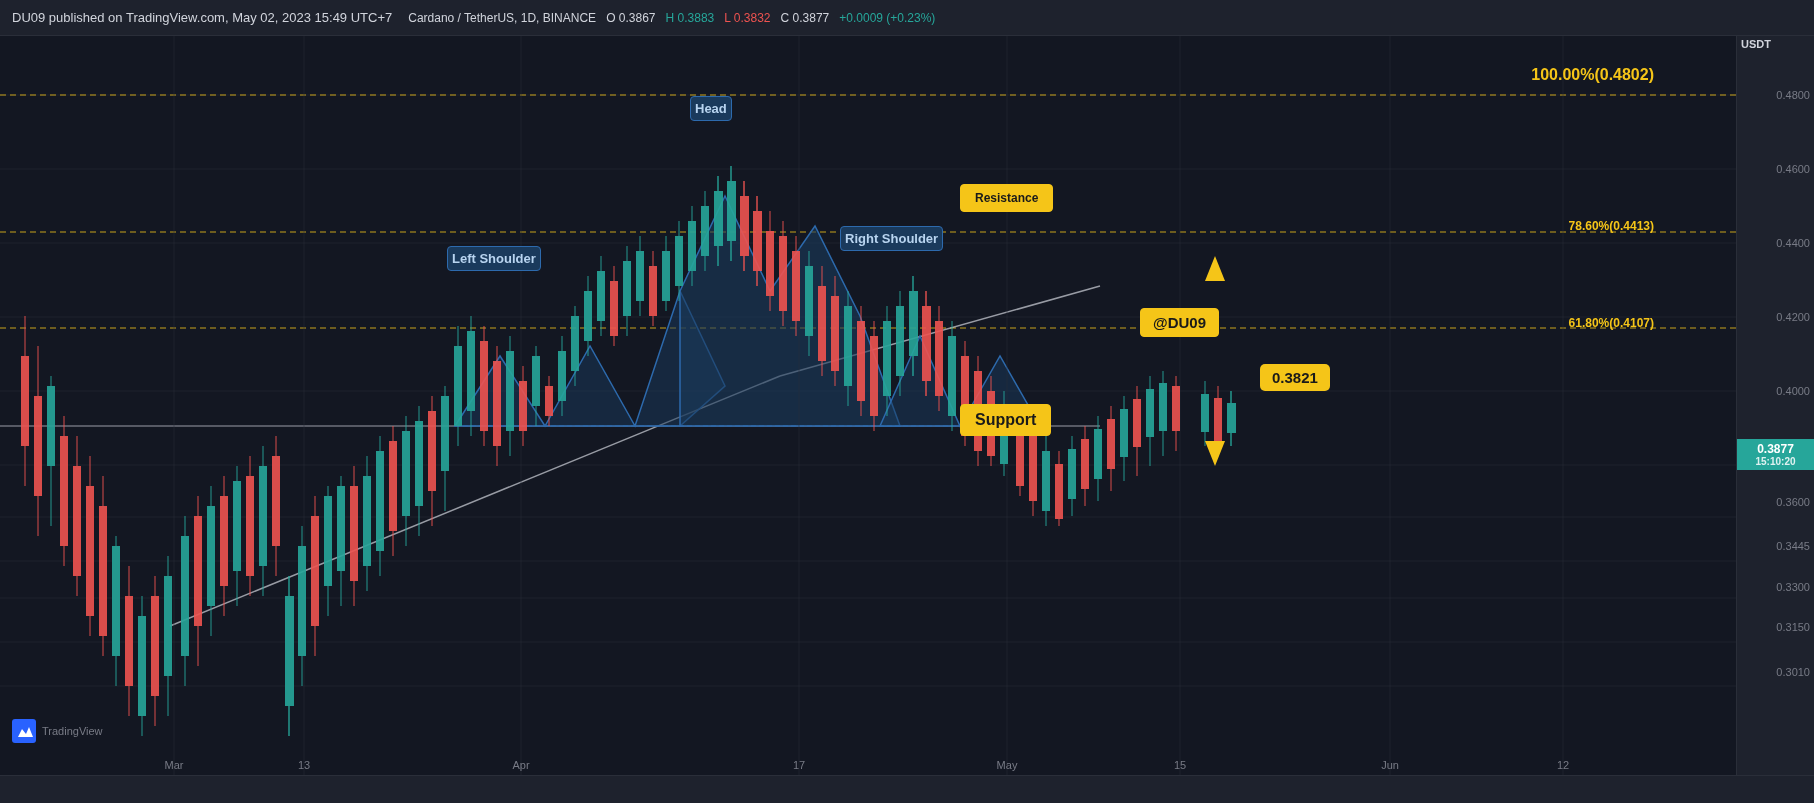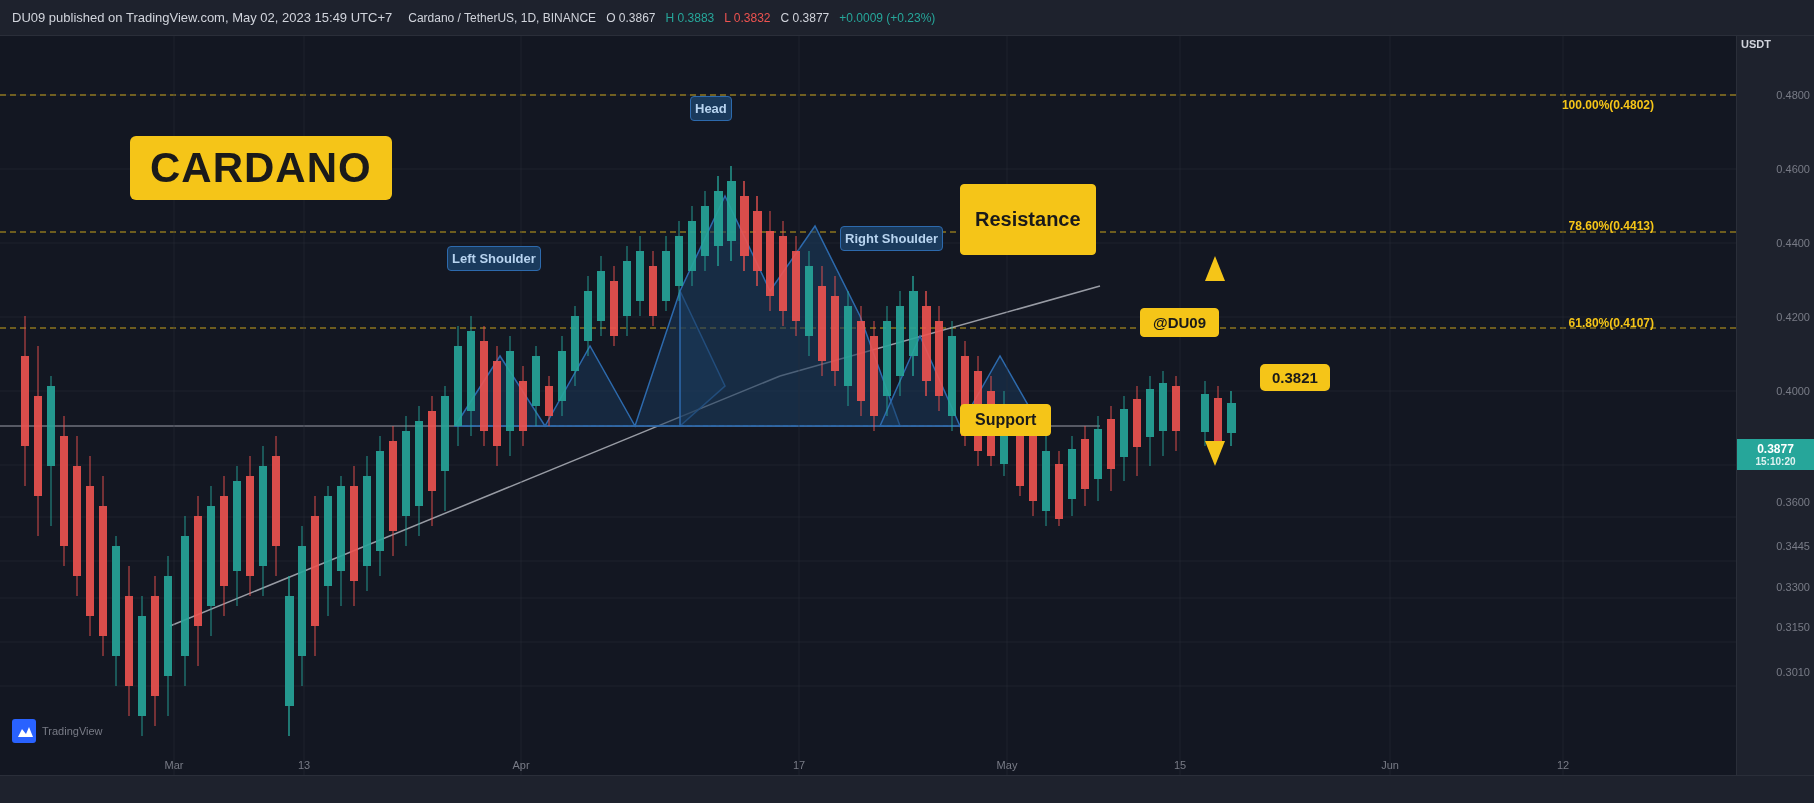--- a/index.html
+++ b/index.html
@@ -451,37 +451,36 @@
         <rect x="1214" y="362" width="8" height="43" fill="#ef5350"></rect>
         <line x1="1231" y1="355" x2="1231" y2="410" stroke="#26a69a" stroke-width="1.5"></line>
         <rect x="1227" y="367" width="9" height="30" fill="#26a69a"></rect>
       </g>
 
       <polygon points="1215,220 1225,245 1205,245" fill="#f5c518"></polygon>
 
       <polygon points="1215,430 1225,405 1205,405" fill="#f5c518"></polygon>
     </svg>
 
-    <div id="cardano-label">CARDANO</div>
 
     <div class="annotation-box annotation-blue" style="position:absolute; left:690px; top:60px; z-index:20;">Head</div>
 
     <div class="annotation-box annotation-blue" style="position:absolute; left:447px; top:210px; z-index:20;">Left Shoulder</div>
 
     <div class="annotation-box annotation-blue" style="position:absolute; left:840px; top:190px; z-index:20;">Right Shoulder</div>
 
-    <div class="annotation-box annotation-yellow" style="position:absolute; left:960px; top:148px; z-index:20; font-size:20px; padding:23px 14px;">Resistance</div>
+    <div class="annotation-box annotation-yellow" style="position:absolute; left:960px; top:148px; z-index:20; font-size:12px; padding:6px 14px;">Resistance</div>
 
     <div class="annotation-box annotation-yellow" style="position:absolute; left:960px; top:368px; z-index:20; font-size:16px; padding:6px 14px;">Support</div>
 
     <div class="annotation-box annotation-yellow" style="position:absolute; left:1140px; top:272px; z-index:20; font-size:15px; padding:5px 12px;">@DU09</div>
 
     <div class="annotation-box" style="position:absolute; left:1260px; top:328px; z-index:20; background:#f5c518; color:#1a1a1a; font-size:15px; font-weight:800; padding:5px 12px; border-radius:5px;">0.3821</div>
 
-    <div class="fib-label" style="position:absolute; right:82px; top:69px; color:#f5c518; font-size:12px; font-weight:700; z-index:15; transform:translateY(-50%);">100.00%(0.4802)</div>
+    <div class="fib-label" style="position:absolute; right:82px; top:39px; color:#f5c518; font-size:16px; font-weight:700; z-index:15; transform:translateY(-50%);">100.00%(0.4802)</div>
     <div class="fib-label" style="position:absolute; right:82px; top:190px; color:#f5c518; font-size:12px; font-weight:700; z-index:15; transform:translateY(-50%);">78.60%(0.4413)</div>
     <div class="fib-label" style="position:absolute; right:82px; top:287px; color:#f5c518; font-size:12px; font-weight:700; z-index:15; transform:translateY(-50%);">61.80%(0.4107)</div>
 
     <div id="tv-logo">
       <svg width="24" height="24" viewBox="0 0 24 24">
         <rect width="24" height="24" rx="3" fill="#2962ff"></rect>
         <path d="M6 18 L10 10 L14 15 L17 8 L21 18Z" fill="white"></path>
       </svg>
       <span style="color:#787b86; font-size:11px;">TradingView</span>
     </div>

